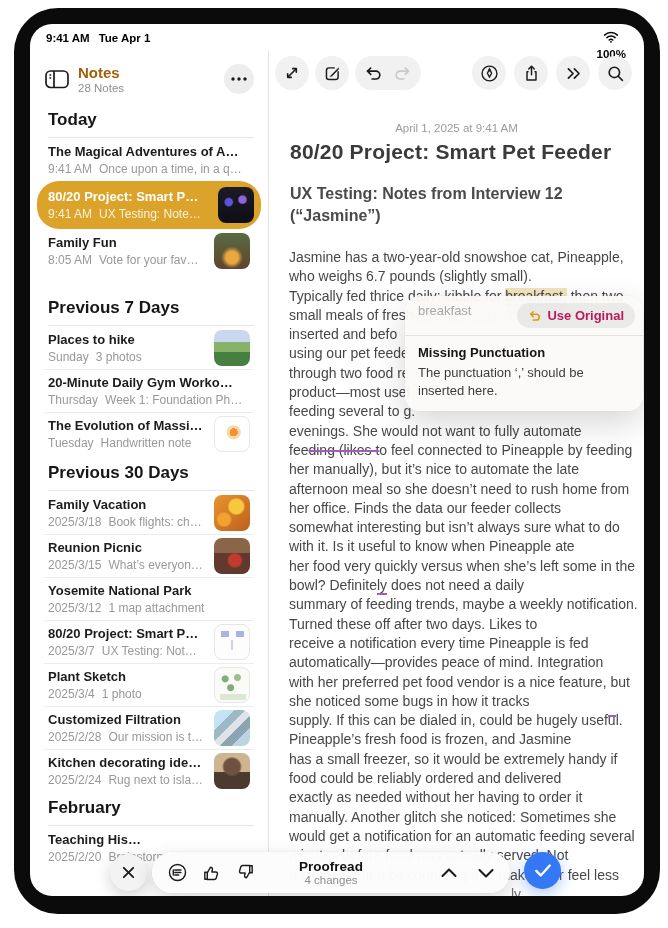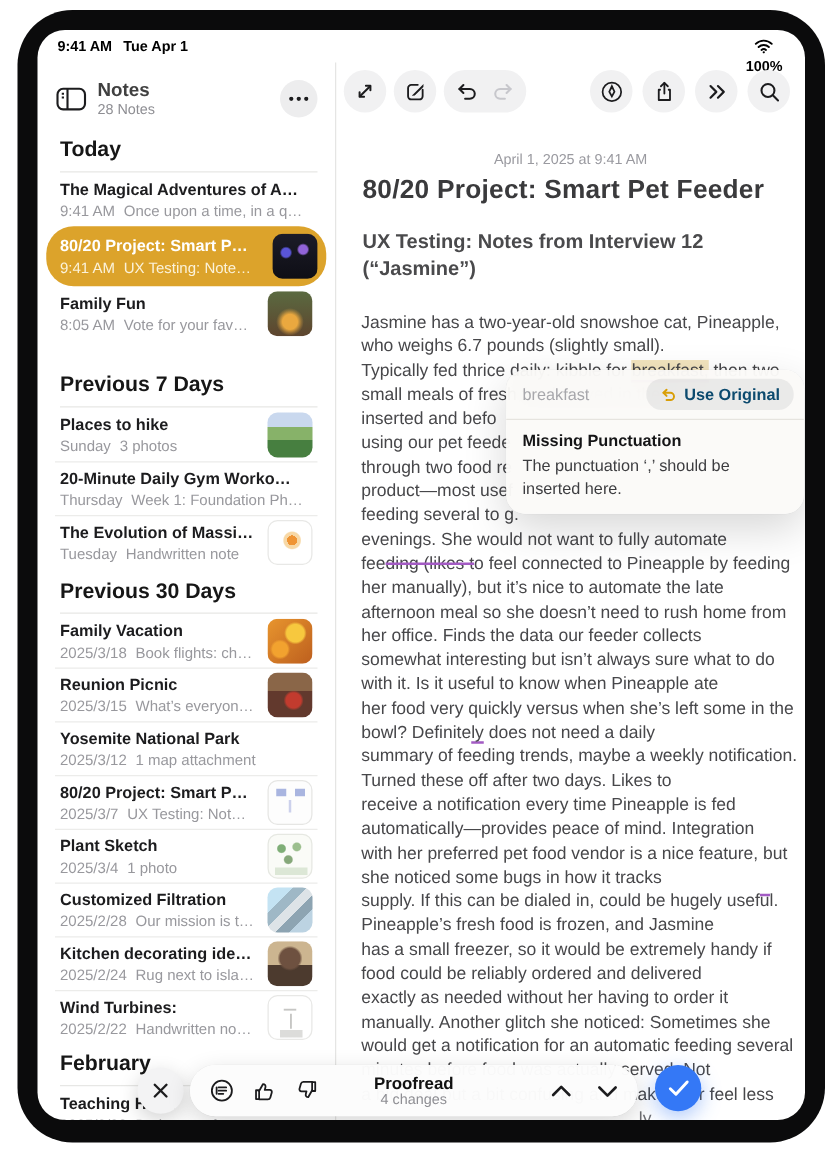--- a/index.html
+++ b/index.html
@@ -11,21 +11,21 @@
   
   .statusbar { position:absolute; left:0; top:0; width:100%; height:26px; }
   .status-left { position:absolute; left:16px; top:8px; display:flex; gap:9px; font-size:11.5px; font-weight:700; color:#000; }
   .status-right { position:absolute; right:18px; top:7px; display:flex; align-items:center; gap:5px; font-size:11.5px; font-weight:700; color:#000;flex-direction:column; }
   .batt { position:relative; width:24px; height:12px; }
 
   
   .sidebar { position:absolute; left:0; top:26px; width:238px; bottom:0; padding:0 14px; overflow:hidden; }
   .side-header { display:flex; align-items:center; margin-top:10px; height:38px; }
   .side-title-block { margin-left:8px; }
-  .side-title { font-size:15px; font-weight:700; color:#404040; }
+  .side-title { font-size:15px; font-weight:700; color:#a16207; }
   .side-sub { font-size:11.5px; color:#8e8e93; margin-top:1px; }
   .more-btn { margin-left:auto; width:30px; height:30px; border-radius:50%; background:#ededee; display:flex; align-items:center; justify-content:center; }
   .sec-head { font-size:17px; font-weight:700; color:#161616; padding-left:4px; }
   .sec-div { height:1px; background:#e7e7e5; margin-top:7px; margin-left:4px; }
   .srow { display:flex; align-items:center; height:43px; padding:0 4px; }
   .srow + .srow { border-top:1px solid #ececea; }
   .srow.selected, .srow.selected + .srow { border-top:none; }
   .srow-txt { flex:1; min-width:0; }
   .srow-title { font-size:13px; font-weight:700; color:#1c1c1e; white-space:nowrap; overflow:hidden; }
   .srow-sub { display:flex; gap:7px; font-size:12px; color:#98989d; margin-top:3px; white-space:nowrap; overflow:hidden; }
@@ -58,23 +58,23 @@
   .note-body { position:absolute; left:20px; right:14px; top:198px; font-size:14px; line-height:19.3px; color:#47474a; }
   .nline { height:19.3px; white-space:nowrap; overflow:visible; }
   .seg-hl { background:#F2E4BE; border-bottom:2px solid #b65fb0; }
   .seg-strike { text-decoration:line-through; text-decoration-color:#A35BC4; text-decoration-thickness:1.5px; }
   .seg-uline { border-bottom:2px solid #A35BC4; }
   .seg-mark { background-image:linear-gradient(#A35BC4,#A35BC4); background-size:100% 2px; background-position:0 3px; background-repeat:no-repeat; }
   .seg-frag { margin-left:222px; color:#6f6f72; }
 
   
   .popup { position:absolute; left:375px; top:272px; width:238px; border-radius:15px; background:rgba(251,250,247,0.93); backdrop-filter:blur(14px) saturate(1.3); box-shadow:0 12px 34px rgba(0,0,0,.16), 0 0 0 0.5px rgba(0,0,0,.04); }
-  .pop-top { display:flex; align-items:center; justify-content:space-between; padding:7px 8px 7px 13px; }
+  .pop-top { display:flex; justify-content:space-between; padding:7px 8px 7px 13px; }
   .pop-word { font-size:13px; color:#a7a7ab; }
-  .use-orig { display:flex; align-items:center; gap:5px; background:rgba(120,120,128,.13); border-radius:15px; padding:5px 11px; font-size:13px; font-weight:700; color:#0c4a6e; }
+  .use-orig { display:flex; align-items:center; gap:5px; background:rgba(120,120,128,.13); border-radius:15px; padding:5px 11px; font-size:13px; font-weight:700; color:#be185d; }
   .pop-div { height:1px; background:#e6e4df; }
   .pop-body { padding:9px 13px 12px; }
   .pop-title { font-size:13px; font-weight:700; color:#151517; }
   .pop-desc { font-size:13px; color:#3d3d40; line-height:17.5px; margin-top:4px; width:208px; }
 
   
   .close-fab { position:absolute; left:80px; top:830px; width:37px; height:37px; border-radius:50%; background:#f3f3f4; box-shadow:0 5px 16px rgba(0,0,0,.18); display:flex; align-items:center; justify-content:center; }
   .pf-bar { position:absolute; left:122px; top:828px; width:358px; height:41px; border-radius:21px; background:rgba(252,252,252,.98); box-shadow:0 6px 20px rgba(0,0,0,.16), 0 0 0 .5px rgba(0,0,0,.03); display:flex; align-items:center; padding:0 15px; }
   .pf-left { display:flex; align-items:center; gap:13px; }
   .pf-center { position:absolute; left:0; right:0; text-align:center; pointer-events:none; }
@@ -264,30 +264,20 @@
           </div>
           <div class="srow">
             <div class="srow-txt">
               <div class="srow-title">Kitchen decorating ide…</div>
               <div class="srow-sub">
                 <span>2025/2/24</span>
                 <span>Rug next to isla…</span>
               </div>
             </div>
             <div class="thumb th-portrait"></div>
-          </div>
-          <div class="srow">
-            <div class="srow-txt">
-              <div class="srow-title">Wind Turbines:</div>
-              <div class="srow-sub">
-                <span>2025/2/22</span>
-                <span>Handwritten no…</span>
-              </div>
-            </div>
-            <div class="thumb th-turbine"></div>
           </div>
           <div class="sec-head" style="margin-top: 6px;">February</div>
           <div class="sec-div"></div>
           <div class="srow">
             <div class="srow-txt">
               <div class="srow-title">Teaching His…</div>
               <div class="srow-sub">
                 <span>2025/2/20</span>
                 <span>Brainstorm for</span>
               </div>

